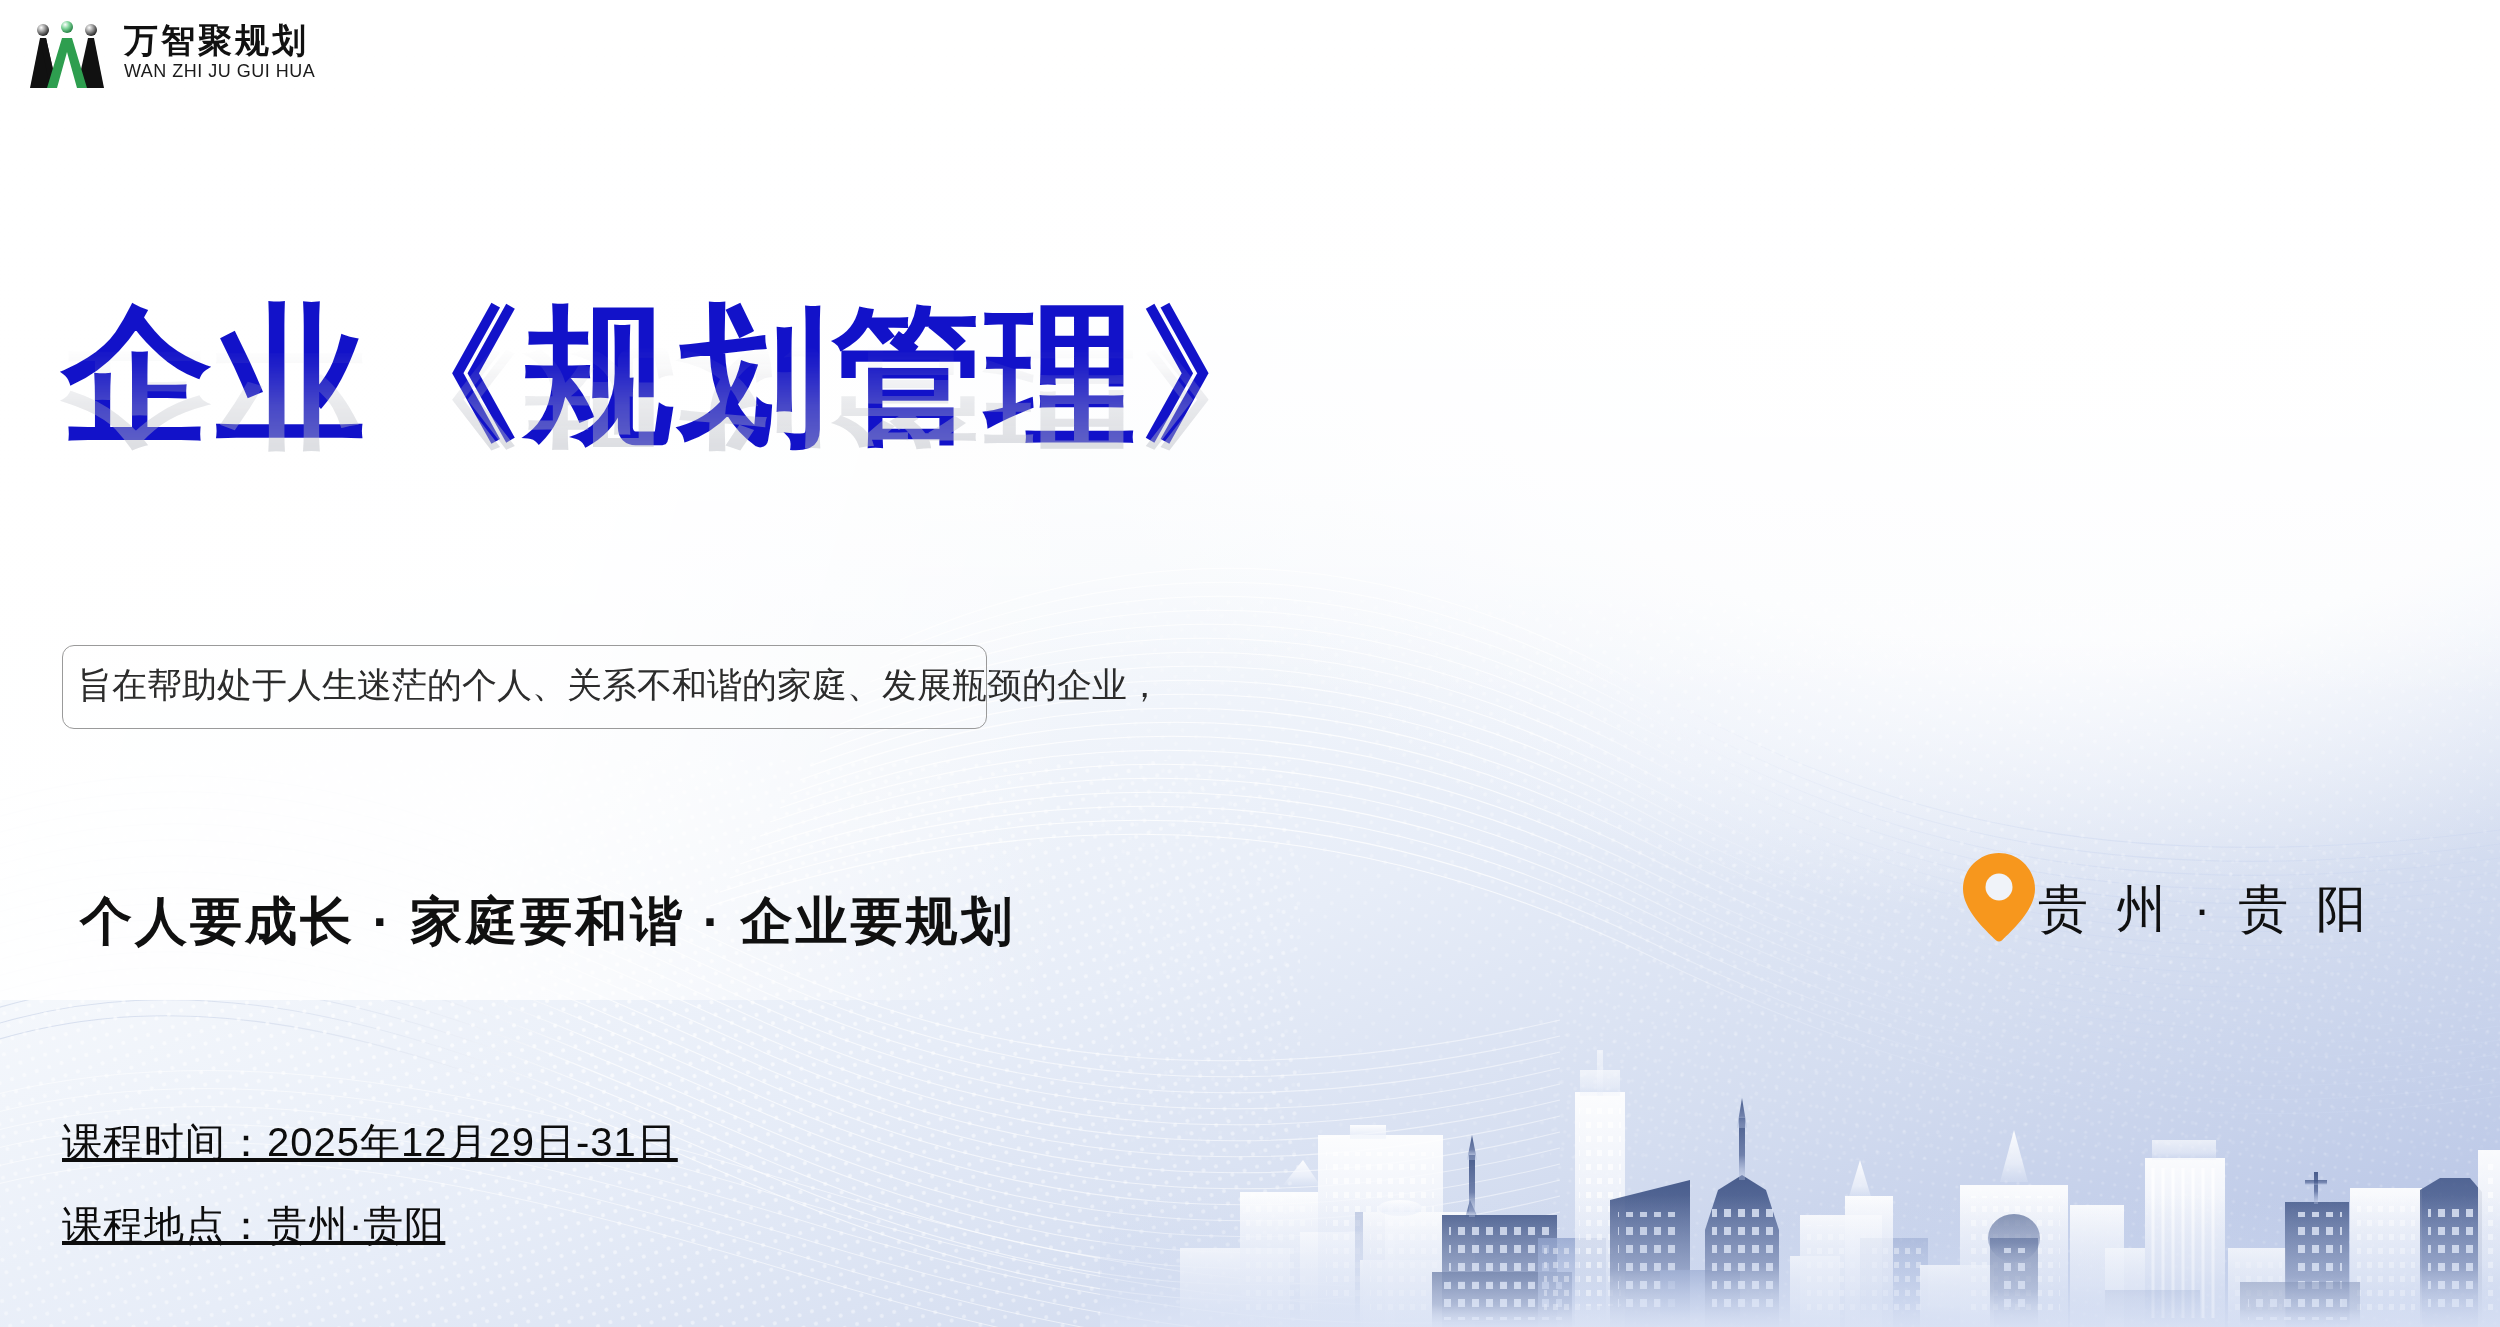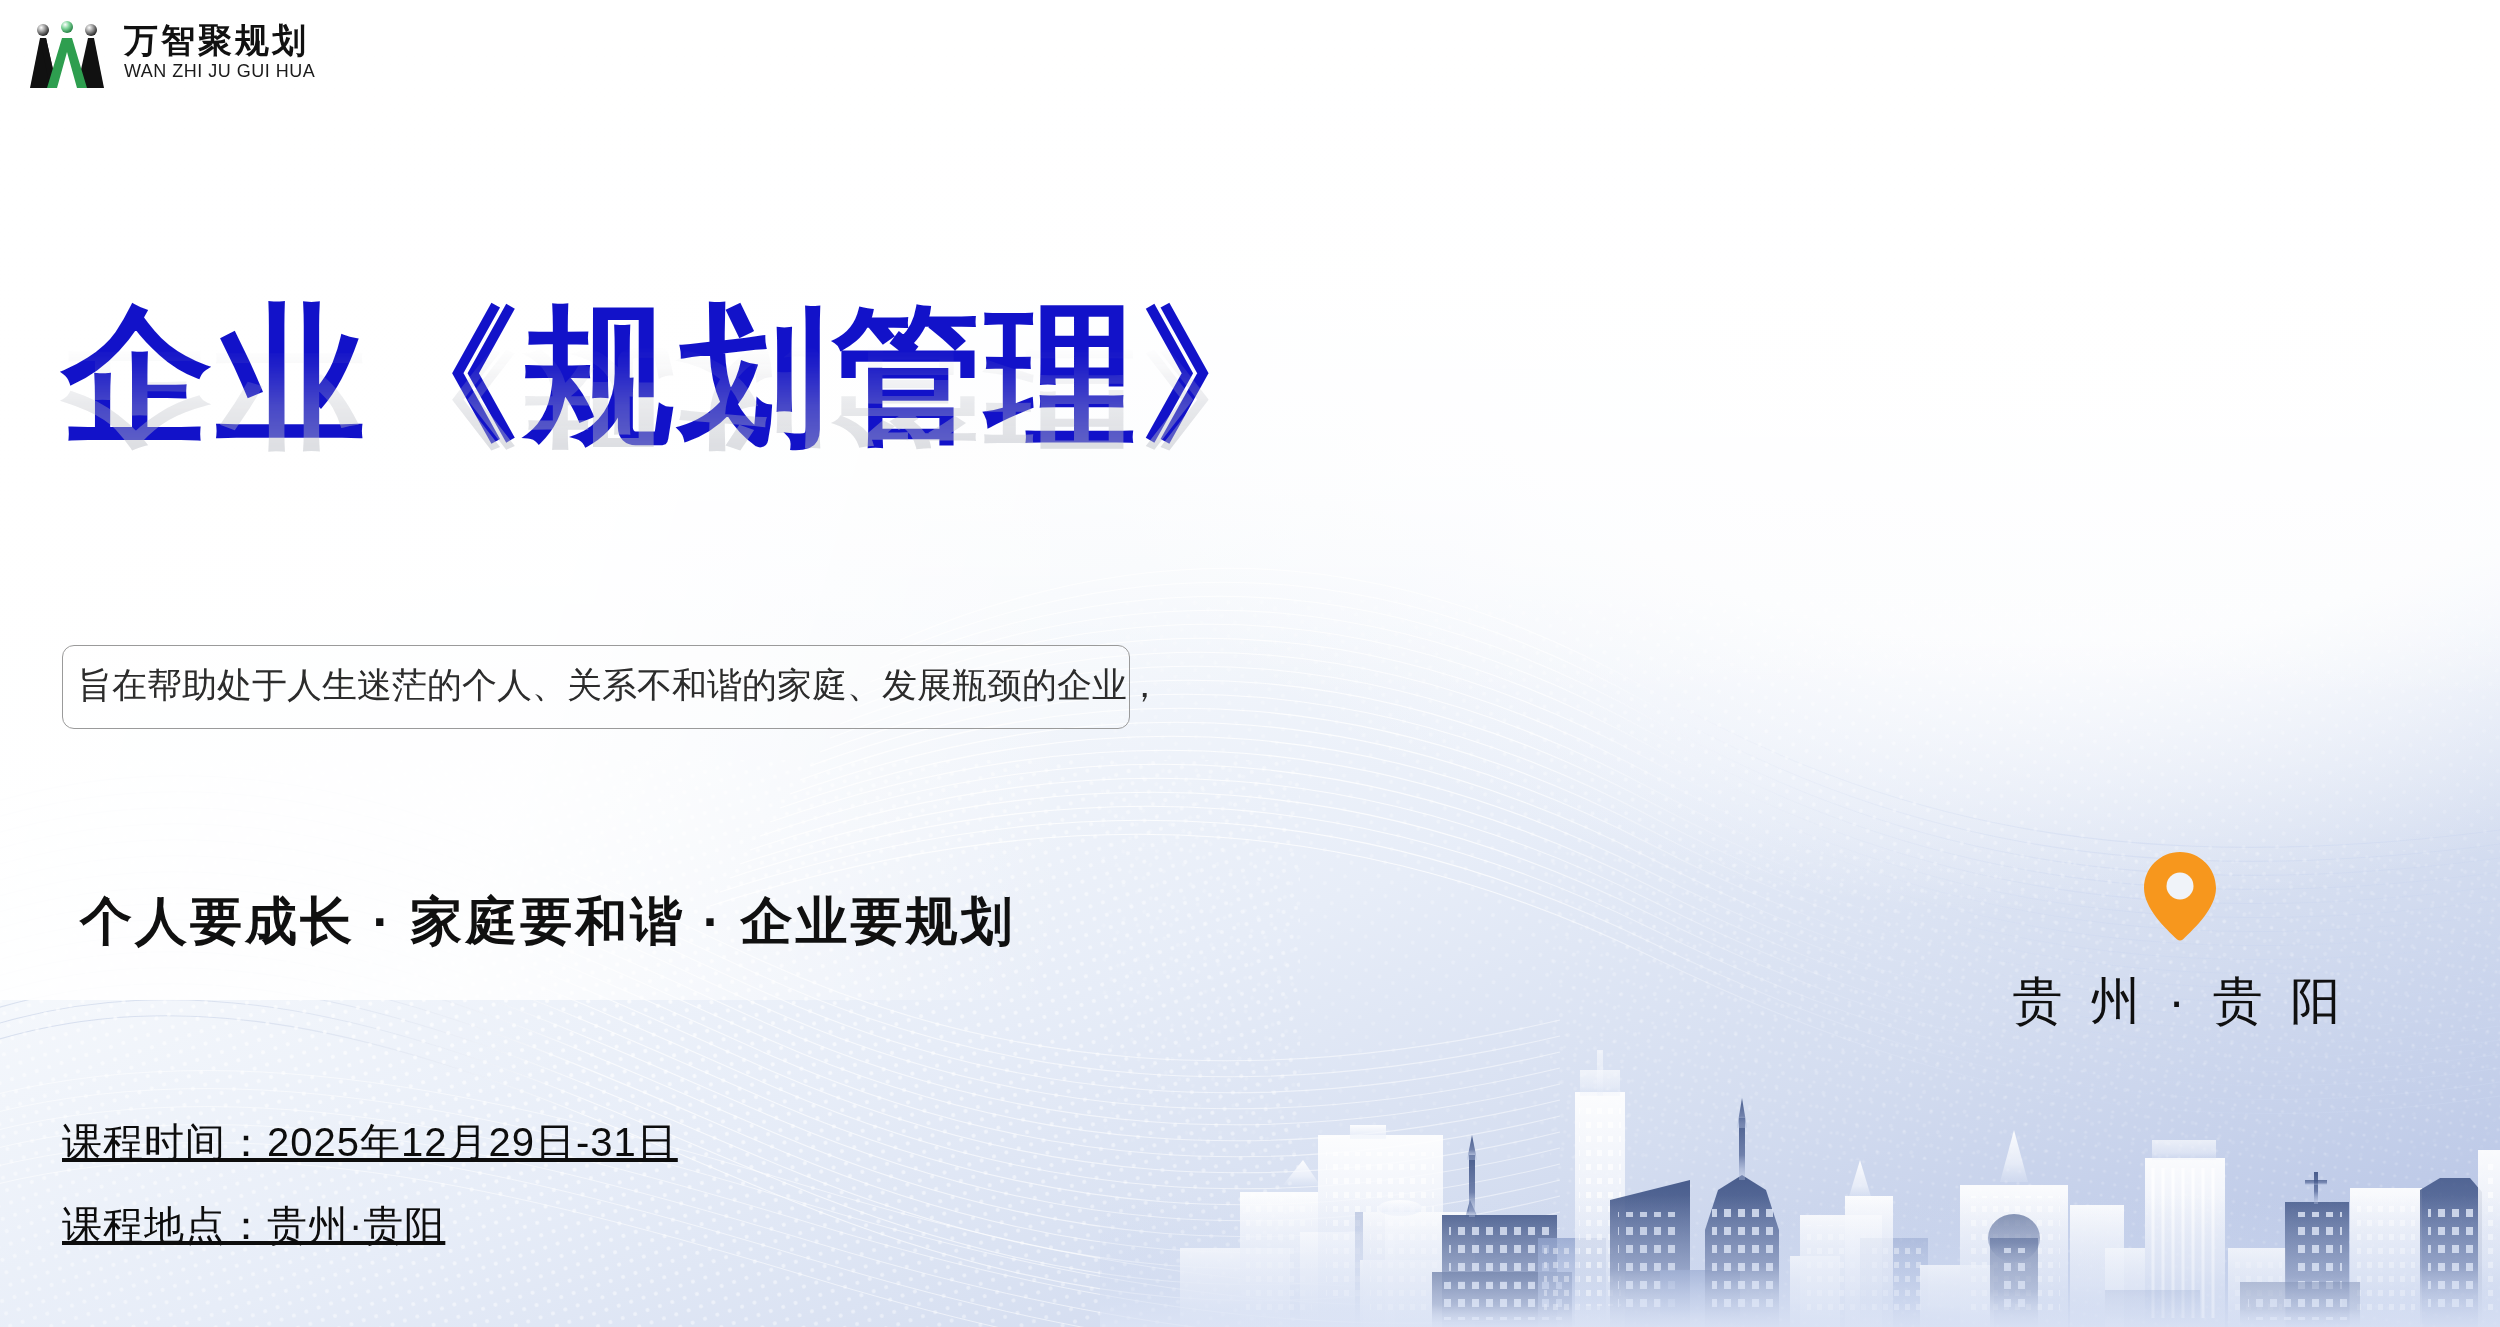--- a/index.html
+++ b/index.html
@@ -72,21 +72,21 @@
     transform:scaleY(-0.72);
     transform-origin:top center;
     margin-top:2px;
     -webkit-mask-image:linear-gradient(to top, rgba(0,0,0,0) 2%, rgba(0,0,0,0.10) 22%, rgba(0,0,0,0.34) 58%, rgba(0,0,0,0.52) 100%);
     mask-image:linear-gradient(to top, rgba(0,0,0,0) 2%, rgba(0,0,0,0.10) 22%, rgba(0,0,0,0.34) 58%, rgba(0,0,0,0.52) 100%);
     opacity:0.95;
   }
 
   
   #desc-box {
-    position:absolute; left:62px; top:645px; width:1068px;
+    position:absolute; left:62px; top:645px; width:925px;
     border:1.6px solid #9a9a9a; border-radius:12px;
     background:rgba(255,255,255,0.30);
     padding:13px 16px 16px 14px;
     z-index:25;
   }
   .desc-line {
     font-family:"Liberation Sans","DejaVu Sans",sans-serif;
     font-size:35px; color:#2c2c2c; line-height:1.50;
     letter-spacing:0px; white-space:nowrap;
   }
@@ -104,21 +104,21 @@
   .course-line {
     font-family:"Liberation Sans","DejaVu Sans",sans-serif;
     font-size:40px; color:#0d0d0d; letter-spacing:1px;
     white-space:nowrap; margin-bottom:28px;text-decoration:underline;
   }
   .course-line:last-child { margin-bottom:16px; }
 
   
   #location-group {
     position:absolute; left:1960px; top:850px; width:440px;
-    display:flex; flex-direction:column; align-items:center; z-index:26;
+    display:flex; flex-direction:row; align-items:flex-end; z-index:26;
   }
   #pin-icon { width:78px; height:92px; display:block; }
   #city-label {
     margin-top:26px;
     font-family:"Liberation Sans","DejaVu Sans",sans-serif;
     font-size:50px; color:#101010; letter-spacing:7px; white-space:nowrap;
   }
 </style>
 </head>
 <body>

